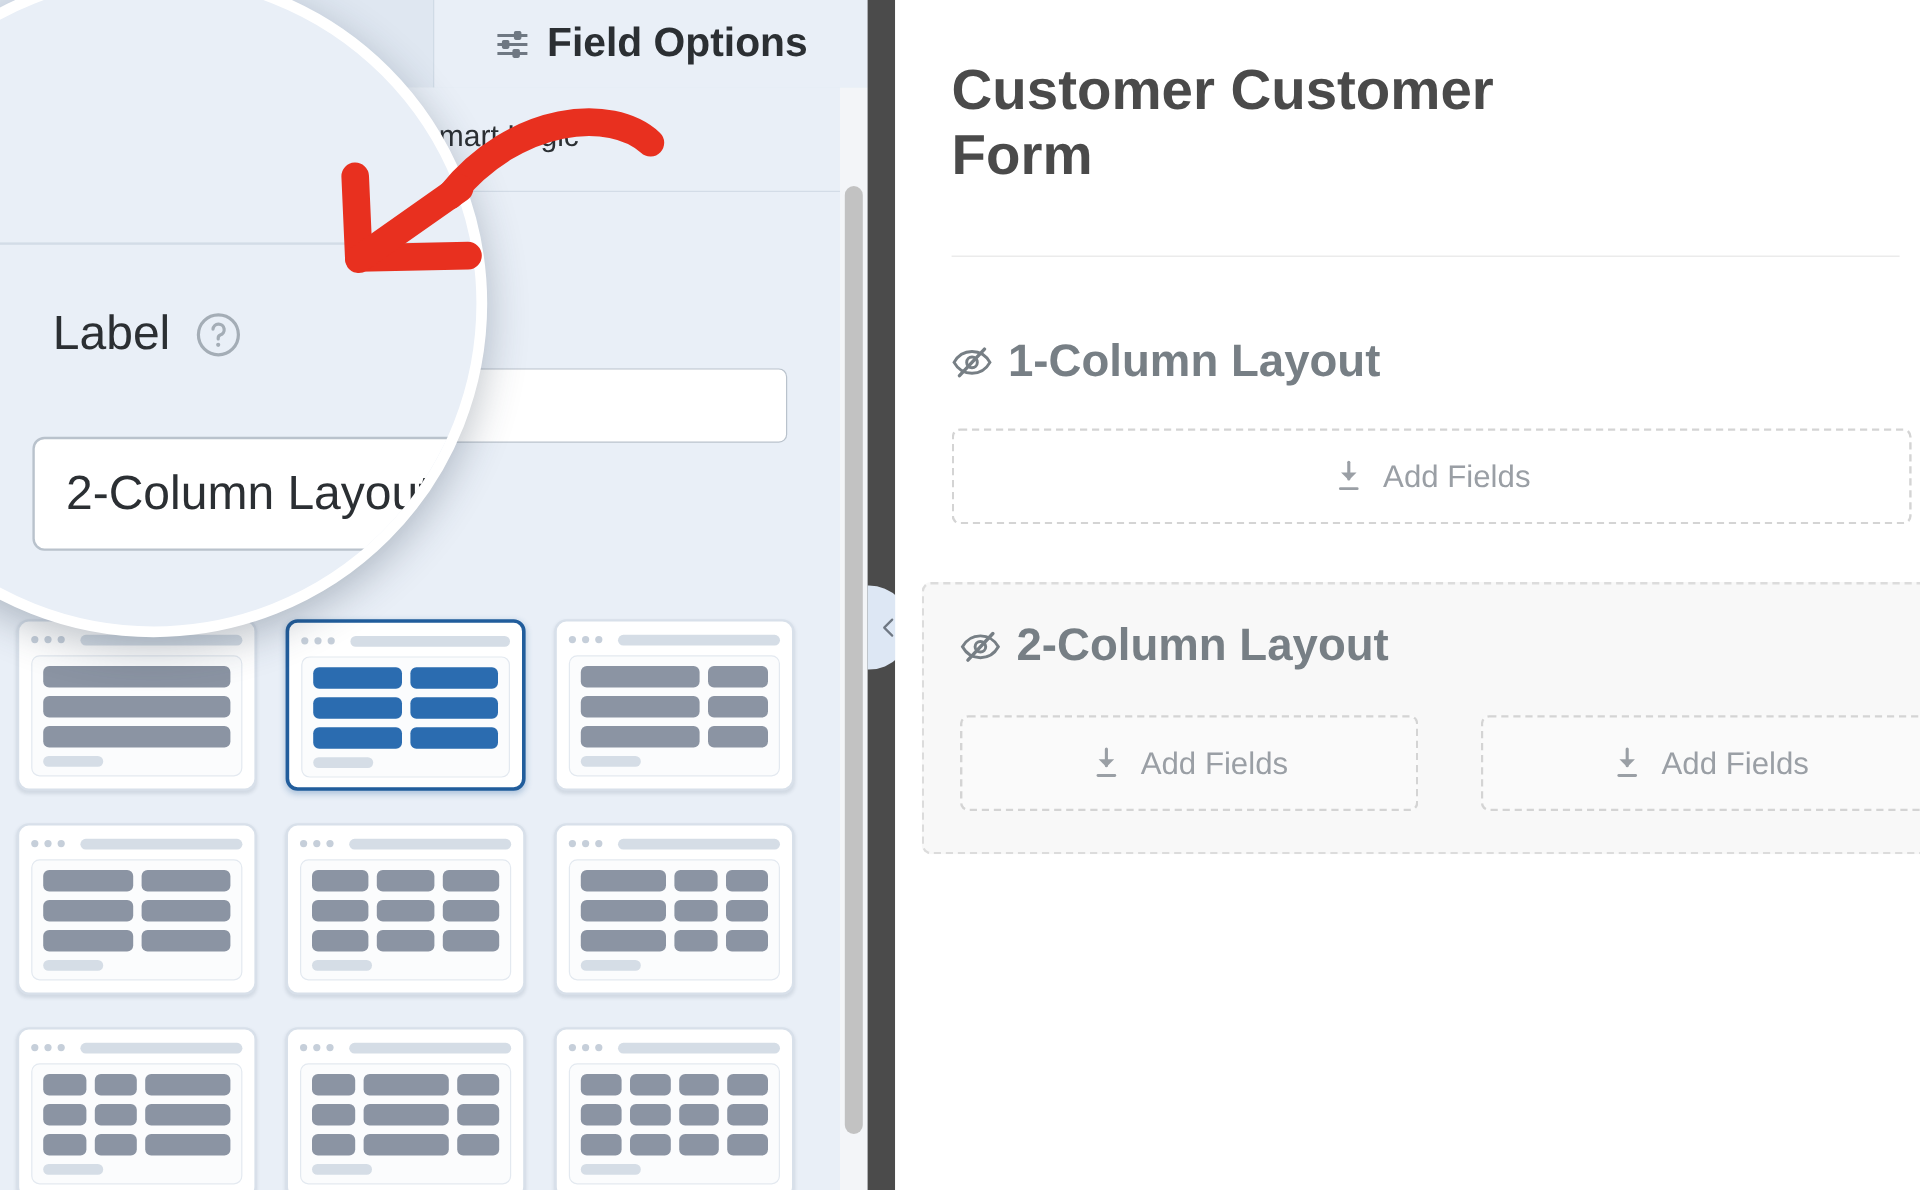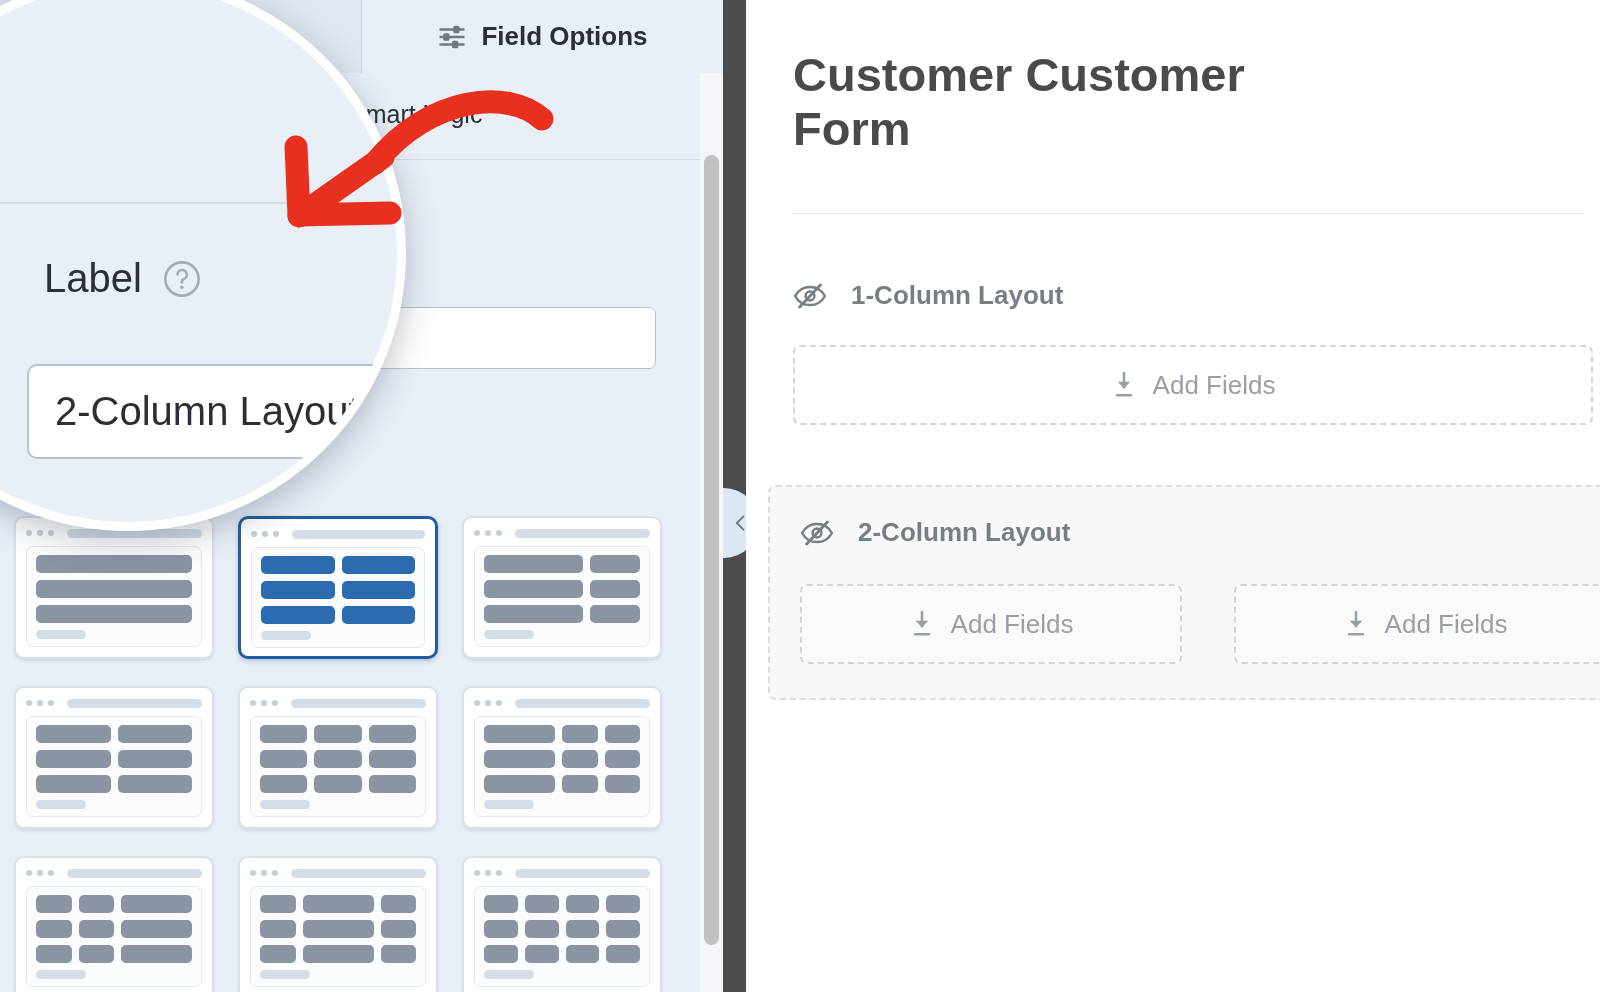--- a/index.html
+++ b/index.html
@@ -15,21 +15,21 @@
   .left-panel{
     position:absolute;left:0;top:0;width:723px;height:992px;
     background:#e9eff7;overflow:hidden;
   }
   .tabbar{
     position:absolute;left:0;top:0;width:723px;height:73px;
     background:#dfe7f1;display:flex;
   }
   .tab{
     flex:1;display:flex;align-items:center;justify-content:center;
-    gap:14px;font-size:26px;font-weight:bold;color:#2b2f33;
+    gap:14px;font-size:34px;font-weight:bold;color:#2b2f33;
     height:73px;box-sizing:border-box;
   }
   .tab.inactive{background:#dfe7f1;border-right:1px solid #cdd7e3;}
   .tab.active{background:#e9eff7;}
   .tab-ico{width:30px;height:30px;display:block;flex:0 0 auto;}
 
   .panel-body{
     position:absolute;left:0;top:73px;width:723px;height:919px;
     background:#e9eff7;
   }
@@ -118,21 +118,21 @@
   .form-title{
     position:absolute;left:47px;top:48px;width:560px;
     font-size:47px;line-height:1.14;font-weight:bold;color:#4a4a4a;
   }
   .title-rule{
     position:absolute;left:47px;top:213px;width:790px;height:1px;background:#e6e6e6;
   }
 
   .lay-block{position:absolute;}
   .lay-head{
-    display:flex;align-items:center;gap:24px;font-size:26px;font-weight:bold;color:#777f85;
+    display:flex;align-items:center;gap:13px;font-size:38px;font-weight:bold;color:#777f85;
     white-space:nowrap;
   }
   .eye-off{width:34px;height:26px;display:block;flex:0 0 auto;}
   .dropzone{
     border:2px dashed #d4d4d4;border-radius:7px;height:80px;
     display:flex;align-items:center;justify-content:center;gap:16px;
     color:#9a9fa5;font-size:26px;box-sizing:border-box;
   }
   .dl-ico{width:26px;height:28px;display:block;}
   .block2{

